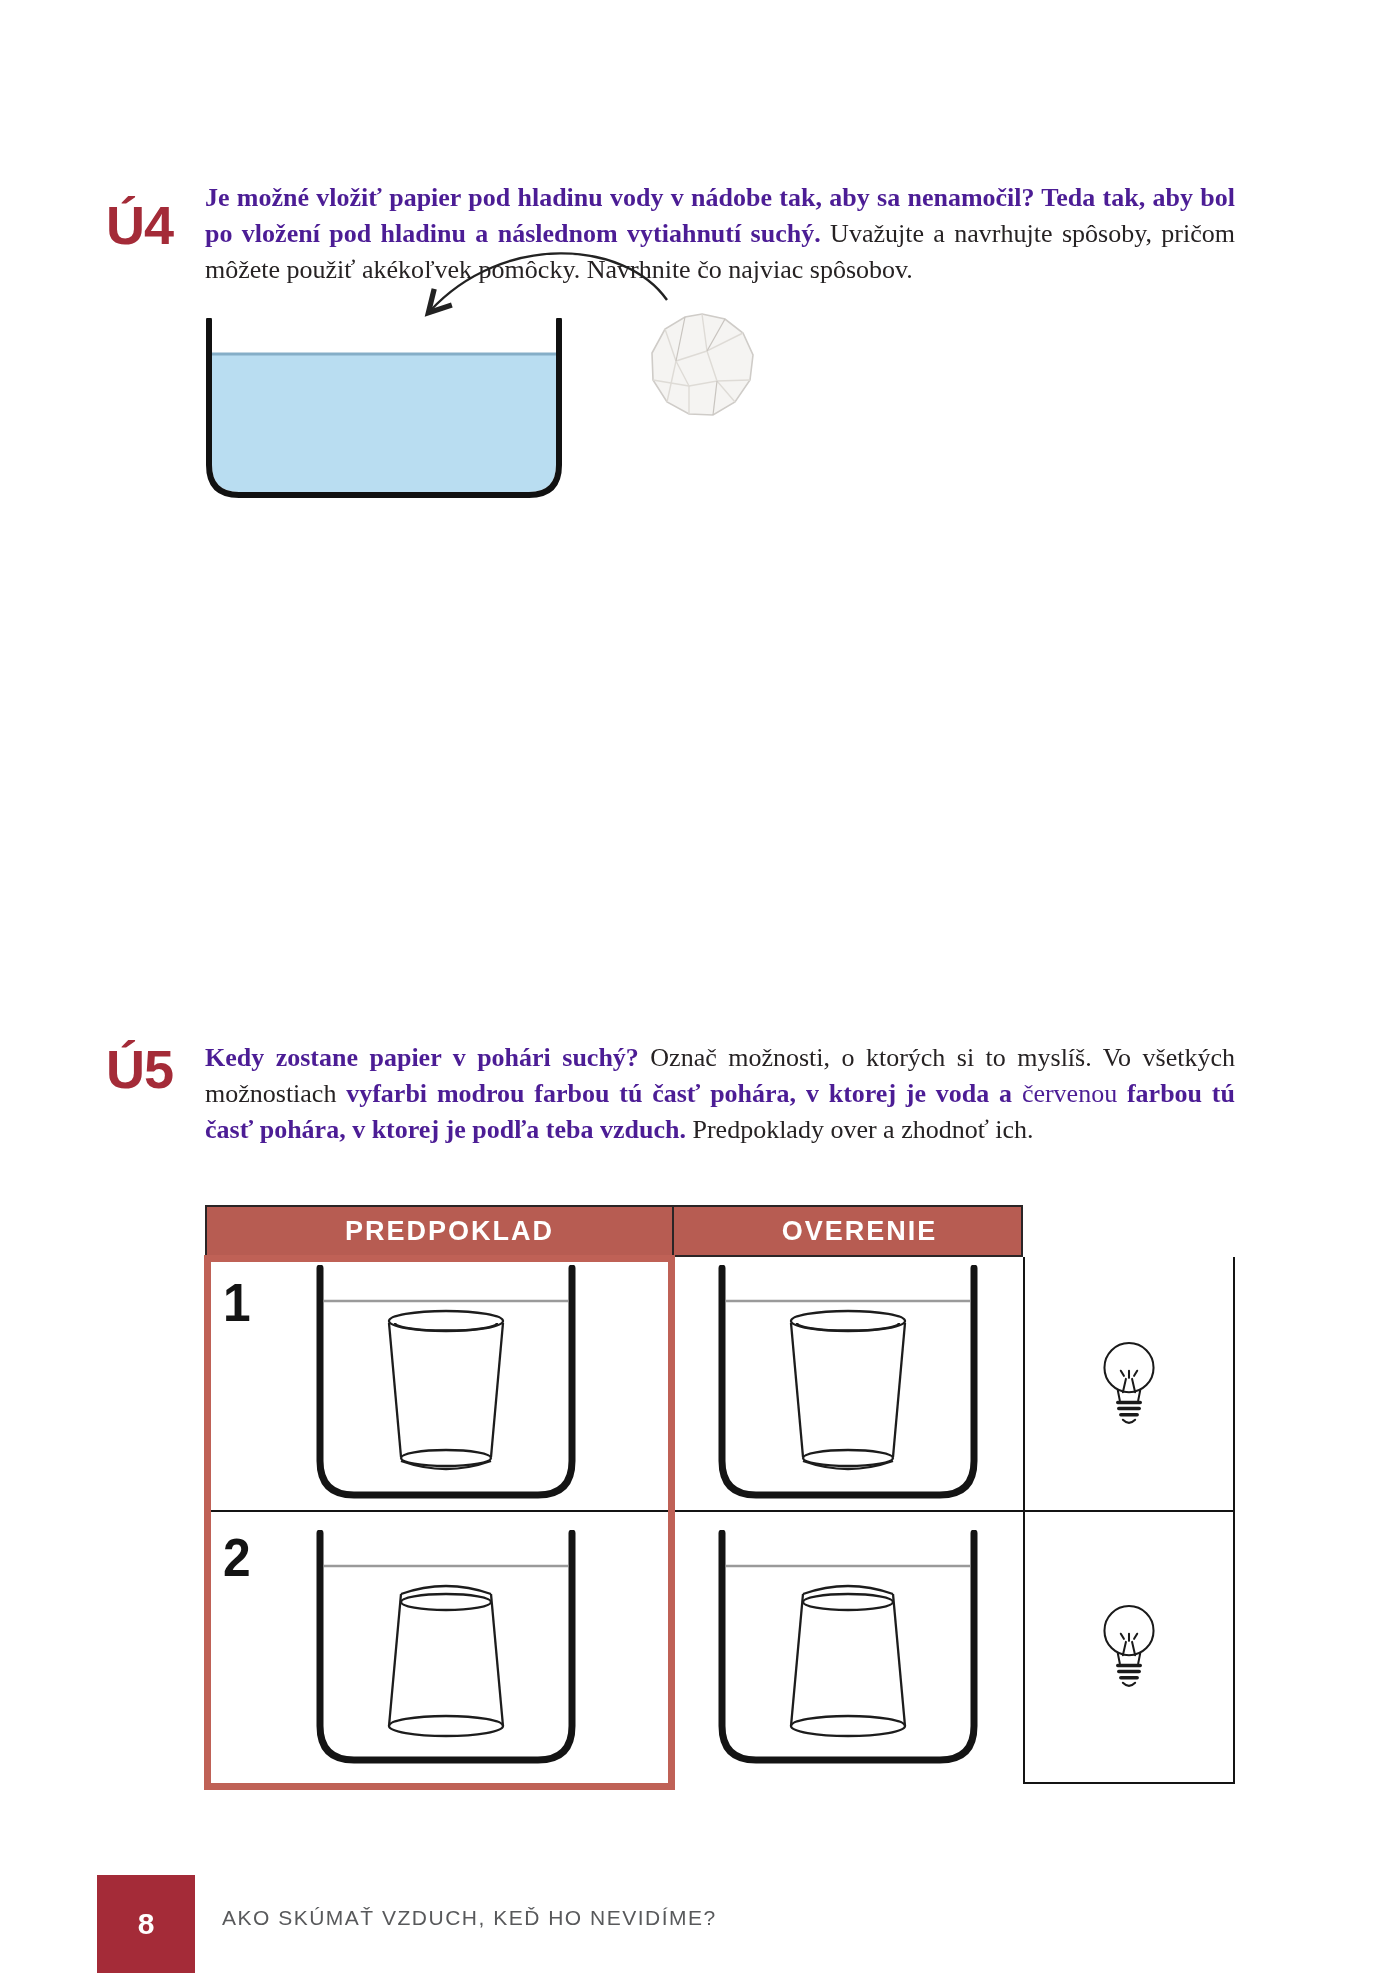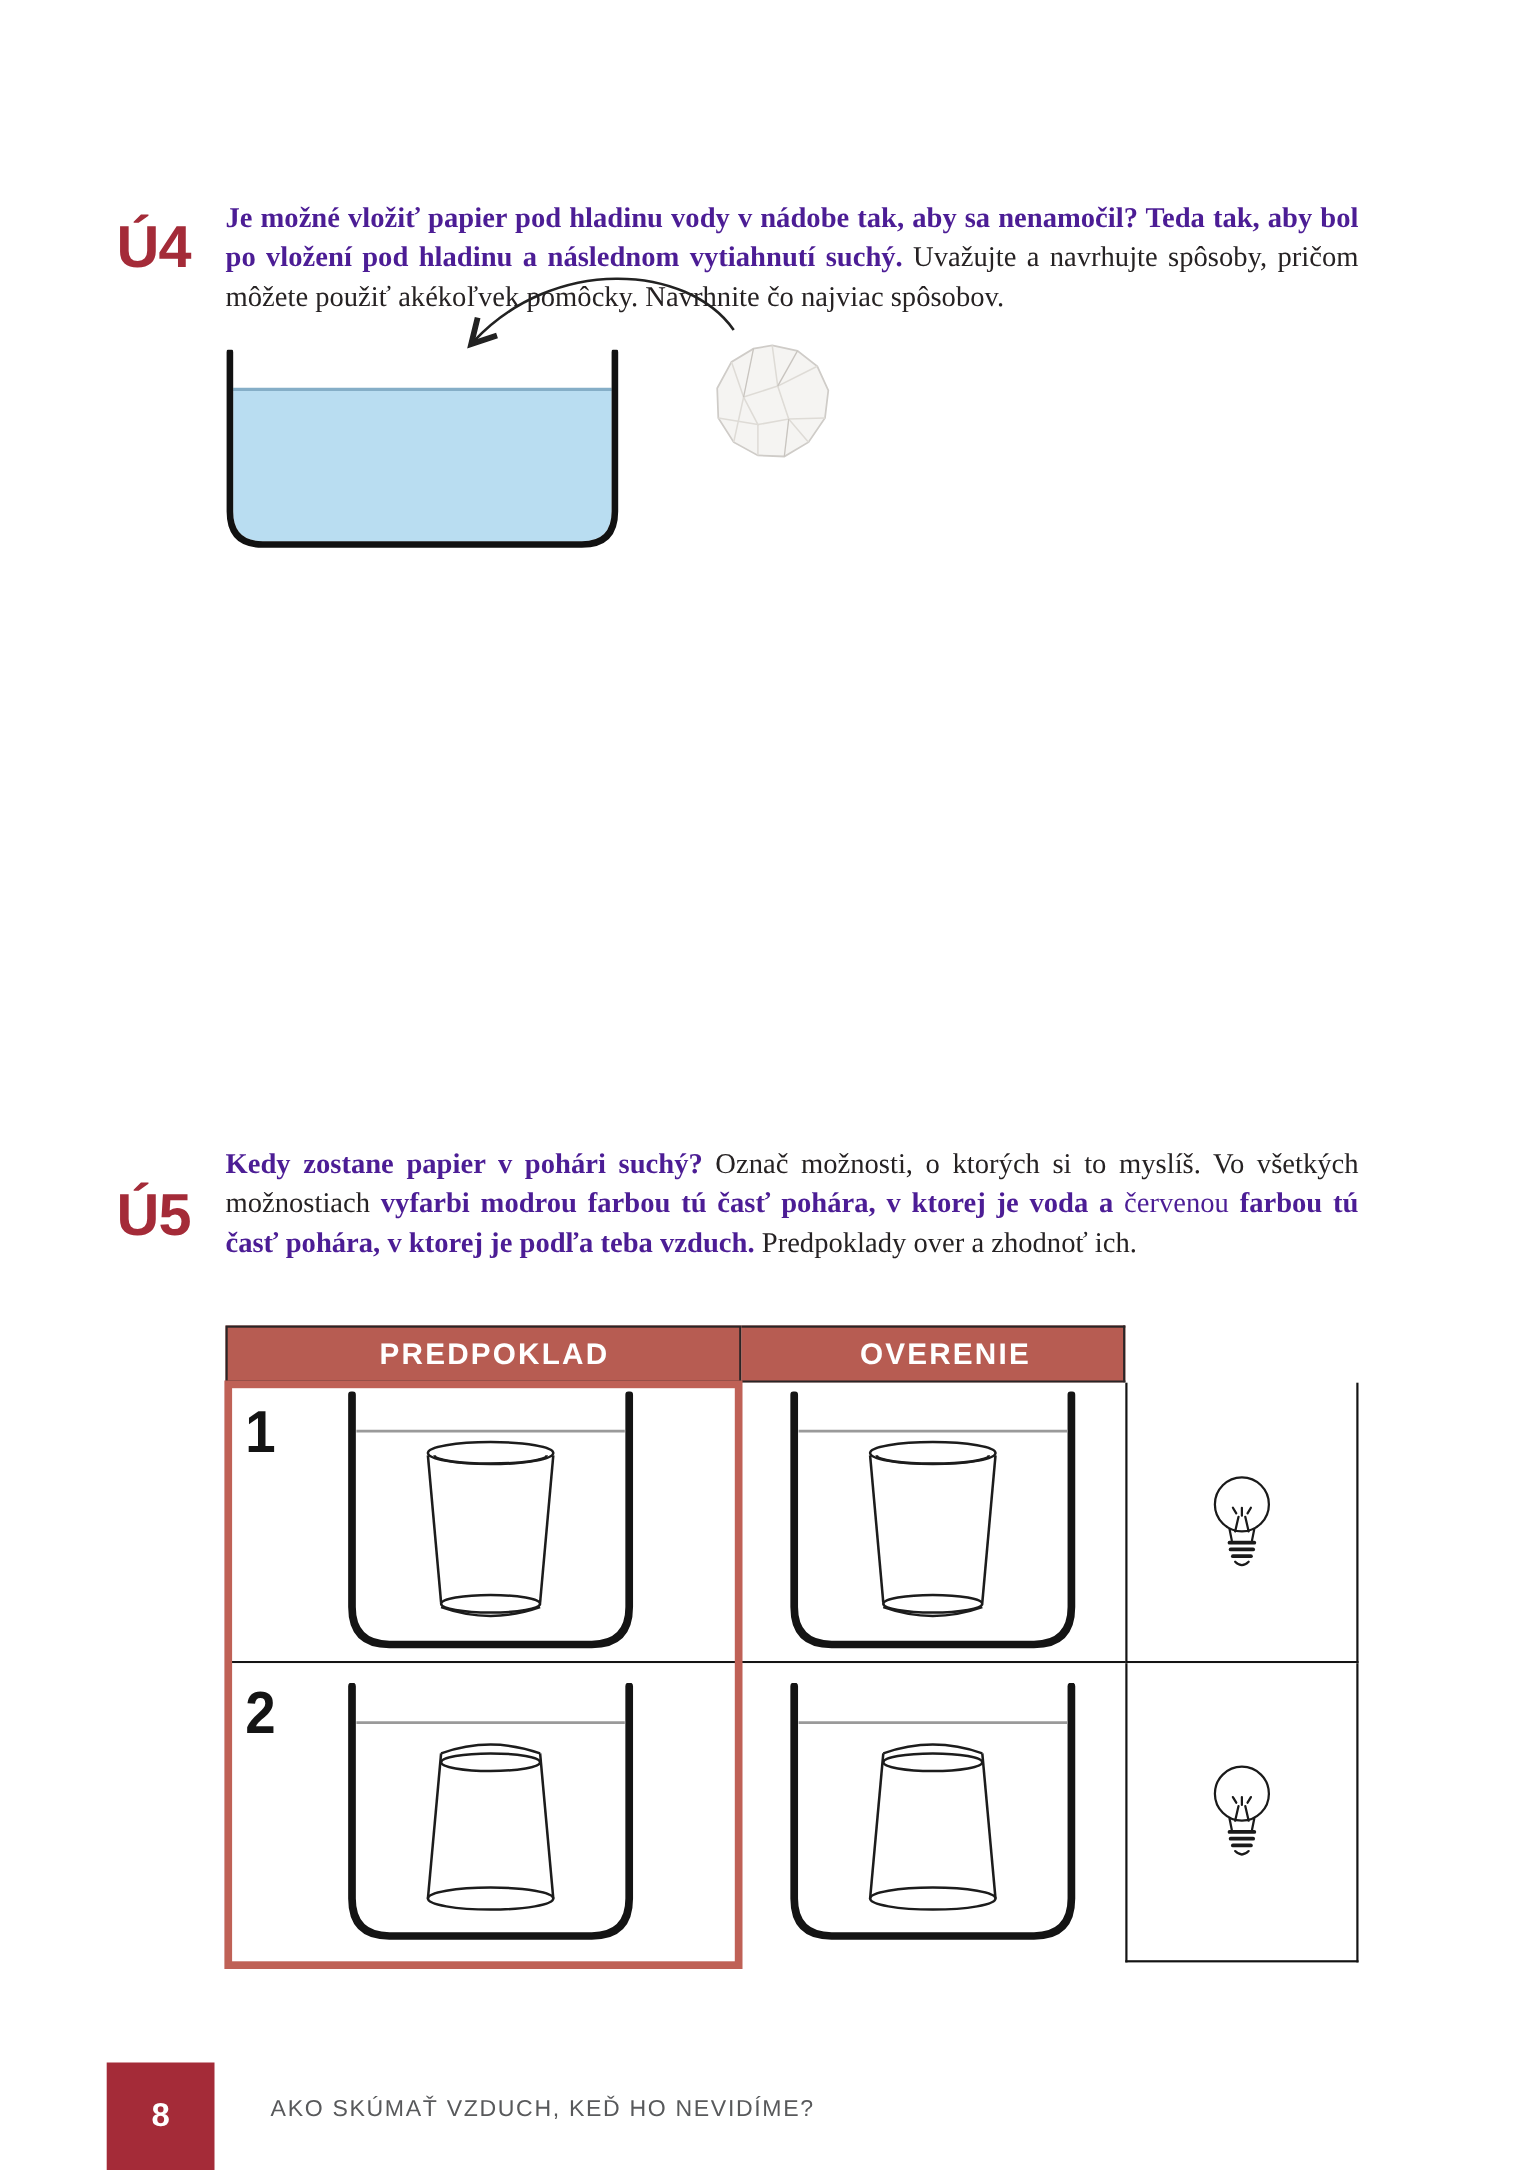--- a/index.html
+++ b/index.html
@@ -87,21 +87,21 @@
   
   .page-badge{
     position:absolute;left:97px;top:1875px;width:98px;height:98px;
     background:#a42b38;color:#ffffff;
     font-family:"Liberation Sans", sans-serif;font-weight:bold;font-size:30px;
     display:flex;align-items:center;justify-content:center;
   }
   .footer-title{
     position:absolute;left:222px;top:1906px;
     font-family:"Liberation Sans", sans-serif;
-    font-size:21px;letter-spacing:1.5px;color:#58595b;margin-left:24px;
+    font-size:21px;letter-spacing:1.5px;color:#58595b;
   }
 </style>
 </head>
 <body>
 
 <div class="page">
 
   <div class="task-label" style="top:198px;">Ú4</div>
   <p class="para" style="top:180px;"><strong>Je možné vložiť papier pod hladinu vody v nádobe tak, aby sa nenamočil? Teda tak, aby bol po vložení pod hladinu a následnom vytiahnutí suchý.</strong><span> Uvažujte a navrhujte spôsoby, pričom môžete použiť akékoľvek pomôcky. Navrhnite čo najviac spôsobov.</span></p>
 
@@ -133,21 +133,21 @@
       <polyline points="31,51 22,92"></polyline>
     </g>
     <g fill="none" stroke="#c8c4bf" stroke-width="1.2">
       <polyline points="62,41 80,9"></polyline>
       <polyline points="31,51 40,7"></polyline>
       <polyline points="72,71 68,105"></polyline>
     </g>
   </svg>
 
 
-  <div class="task-label" style="top:1042px;margin-top:36px;">Ú5</div>
+  <div class="task-label" style="top:1042px;">Ú5</div>
   <p class="para" style="top:1040px;"><strong>Kedy zostane papier v pohári suchý?</strong><span> Označ možnosti, o ktorých si to myslíš. Vo všetkých možnostiach </span><strong>vyfarbi </strong><strong class="word-blue">modrou</strong><strong> farbou tú časť pohára, v ktorej je voda a </strong><strong class="word-red">červenou</strong><strong> farbou tú časť pohára, v ktorej je podľa teba vzduch.</strong><span> Predpoklady over a zhodnoť ich.</span></p>
 
   <div class="xtable">
     <div class="thead">
       <div class="th th-predpoklad">PREDPOKLAD</div>
       <div class="th th-overenie">OVERENIE</div>
       <div class="th th-empty"></div>
     </div>
 
     <div class="tbody">

